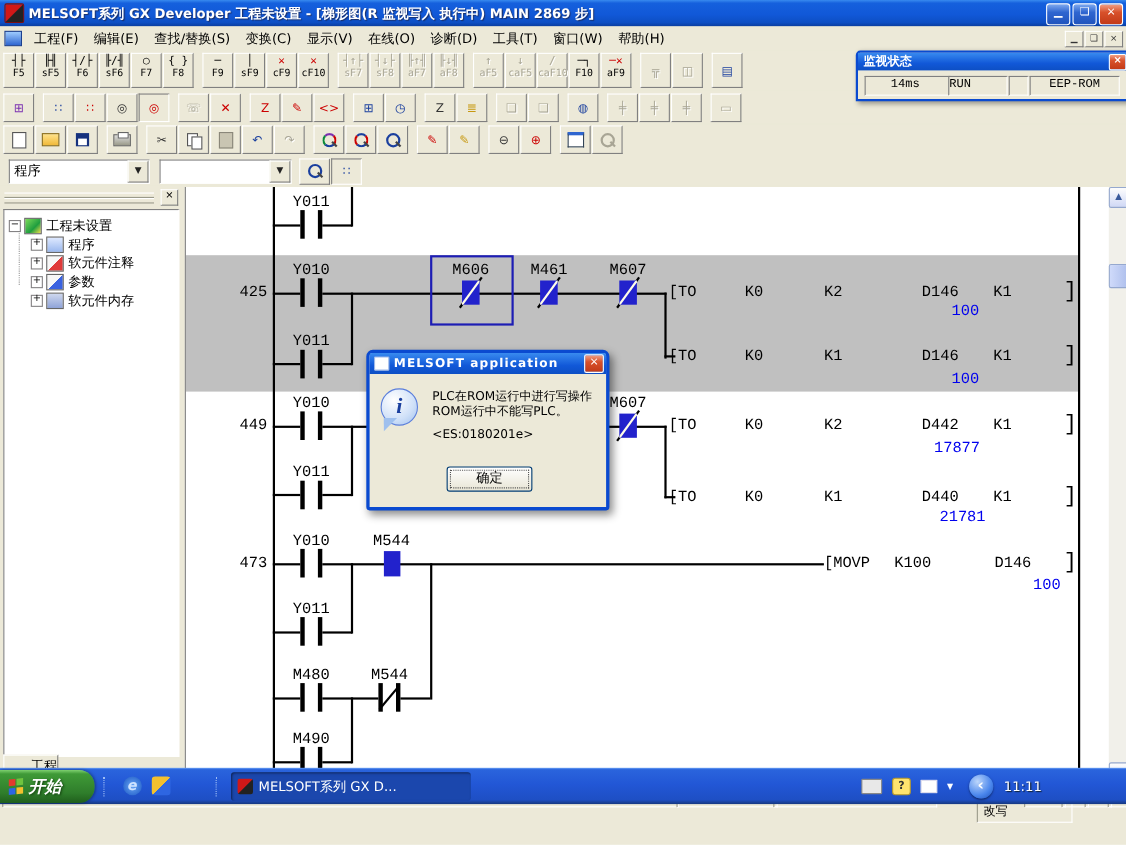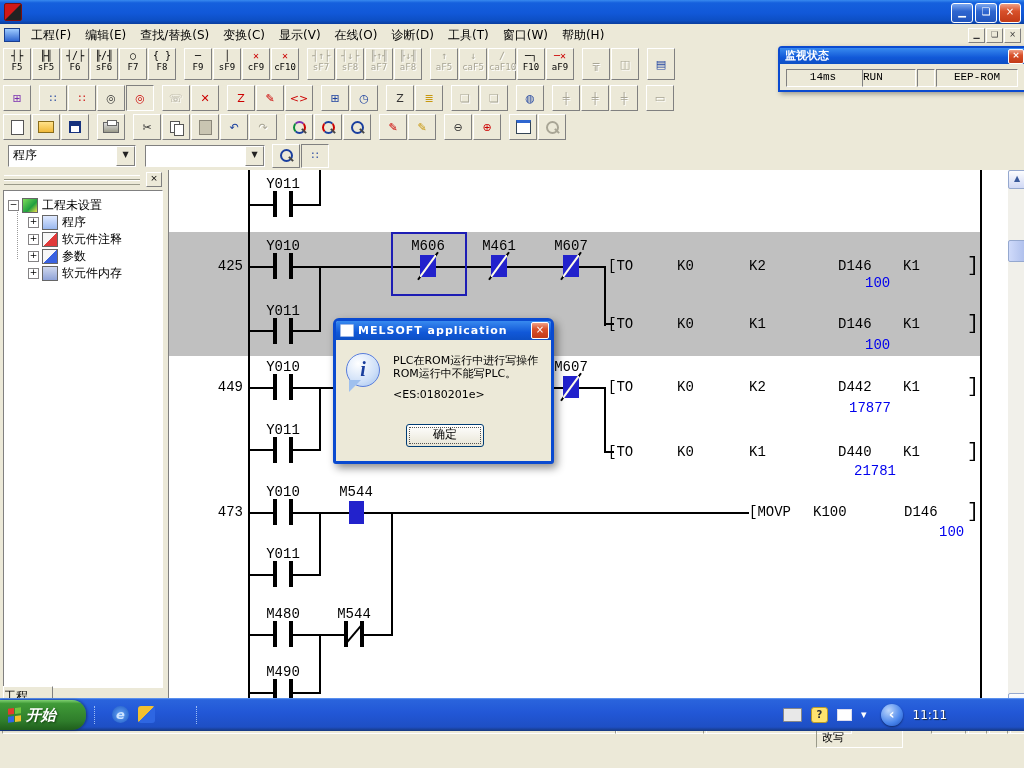--- a/index.html
+++ b/index.html
@@ -77,21 +77,21 @@
   .treebox{position:absolute;left:3px;top:20px;width:158px;height:496px;background:#fff;border:1px solid;border-color:#808080 #fff #fff #808080;overflow:hidden;}
   .trow{position:absolute;height:16px;display:flex;align-items:center;font-size:12px;white-space:nowrap;}
   .pm{width:9px;height:9px;background:#fff;border:1px solid #848284;font-size:9px;line-height:7px;text-align:center;color:#000;margin-right:3px;flex:0 0 auto;}
   .ticon{width:14px;height:13px;margin-right:4px;flex:0 0 auto;border:1px solid #666;}
   .ti-root{background:linear-gradient(135deg,#7ddc5a,#1f9e3f 60%,#f3e14c);}
   .ti-prog{background:linear-gradient(180deg,#dfe9ff,#9ab8ee);}
   .ti-com{background:linear-gradient(135deg,#f7f7f7 50%,#e03a3a 50%);}
   .ti-par{background:linear-gradient(135deg,#f7f7f7 50%,#3a62e0 50%);}
   .ti-mem{background:linear-gradient(180deg,#cfd8ee,#8fa3d8);}
   .projtab{position:absolute;left:3px;top:516px;width:48px;height:20px;background:#ece9d8;border:1px solid;border-color:#fff #808080 transparent #fff;
-    font-size:12px;text-align:left;line-height:19px;}
+    font-size:12px;text-align:right;line-height:19px;}
   .treex{position:absolute;left:146px;top:2px;width:14px;height:13px;background:#ece9d8;border:1px solid;border-color:#fff #808080 #808080 #fff;
     font-size:9px;line-height:11px;text-align:center;}
 
   
   .lad{position:absolute;left:168px;top:0;width:840px;height:540px;background:#fff;overflow:hidden;
     font-family:"Liberation Mono","DejaVu Sans Mono",monospace;border-left:1px solid #808080;}
   .band{position:absolute;left:0;top:62px;width:812px;height:124px;background:#c0c0c0;}
   .wh{position:absolute;height:2px;background:#000;}
   .wv{position:absolute;width:2px;background:#000;}
   .co{position:absolute;width:20px;height:26px;background:#fff;}
@@ -165,20 +165,21 @@
     border:1px solid #003c74;border-radius:3px;font-size:12px;text-align:center;line-height:19px;position:absolute;}
   .okbtn i{position:absolute;left:2px;top:2px;right:2px;bottom:2px;border:1px dotted #555;font-style:normal;}
 </style>
 </head>
 <body>
 
 <div id="screen">
 
   <div class="titlebar">
     <div class="appicon"></div>
+    <div class="wtitle">MELSOFT系列 GX Developer 工程未设置 - [梯形图(R 监视写入 执行中)      MAIN      2869 步]</div>
     <div class="capbtns">
       <div class="capbtn">▁</div>
       <div class="capbtn">❏</div>
       <div class="capbtn close">×</div>
     </div>
   </div>
 
   <div class="menubar">
     <div class="mdiicon"></div>
     <div class="menu-item">工程(F)</div>
@@ -613,41 +614,45 @@
     <div class="dtext" style="top:33px;">PLC在ROM运行中进行写操作</div>
     <div class="dtext" style="top:46px;">ROM运行中不能写PLC。</div>
     <div class="dcode">&lt;ES:0180201e&gt;</div>
     <div class="okbtn"><i></i><span>确定</span></div>
   </div>
 
   <div class="statusbar">
     <div class="scell" style="left:2px;width:608px;">准备完毕</div>
     <div class="scell" style="left:615px;width:85px;">FXU/FX2C</div>
     <div class="scell" style="left:703px;width:142px;text-decoration:underline;">本站</div>
-    <div class="scell" style="left:816px;width:80px;margin-top:14px;">改写</div>
+    <div class="scell" style="left:888px;width:80px;margin-top:14px;">改写</div>
     <div class="scell" style="left:931px;width:31px;"></div>
     <div class="scell" style="left:965px;width:18px;"></div>
     <div class="scell" style="left:986px;width:18px;"></div>
     <div class="scell" style="left:1007px;width:14px;"></div>
   </div>
 
   <div class="taskbar">
     <div class="startbtn">
       <div class="flag">
           <i class="f1"></i>
           <i class="f2"></i>
           <i class="f3"></i>
           <i class="f4"></i>
         </div>
       <div class="starttxt">开始</div>
     </div>
     <div class="qsep" style="left:94px;"></div>
     <div class="qicon qie" style="left:112px;">e</div>
     <div class="qicon qsh" style="left:138px;"></div>
     <div class="qsep" style="left:196px;"></div>
+    <div class="taskitem">
+      <div class="mi"></div>
+      <span>MELSOFT系列 GX D...</span>
+    </div>
     <div class="tray">
       <div class="trayicon kbd"></div>
       <div class="trayicon helpb">?</div>
       <div class="trayicon winic"></div>
       <div class="trayicon">▾</div>
       <div class="chev">‹</div>
       <div class="clock">11:11</div>
     </div>
   </div>
 

